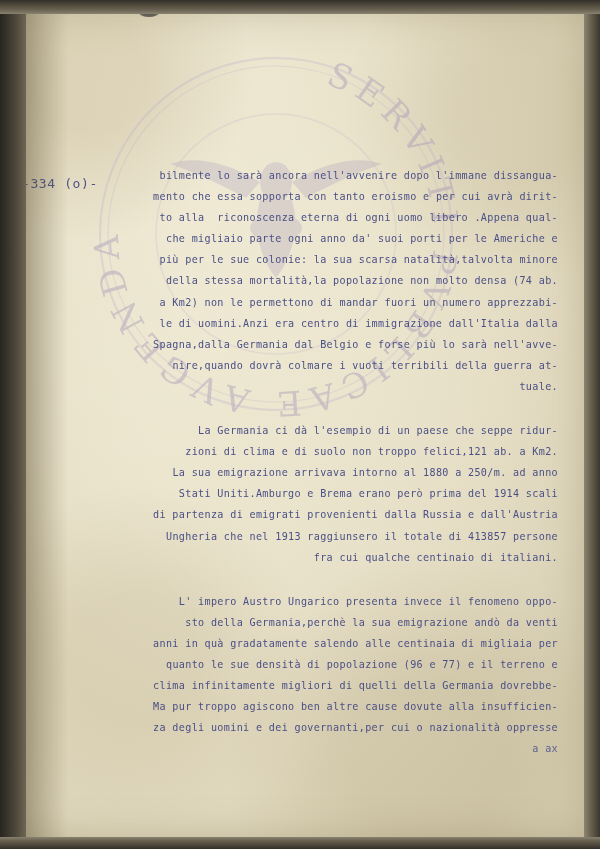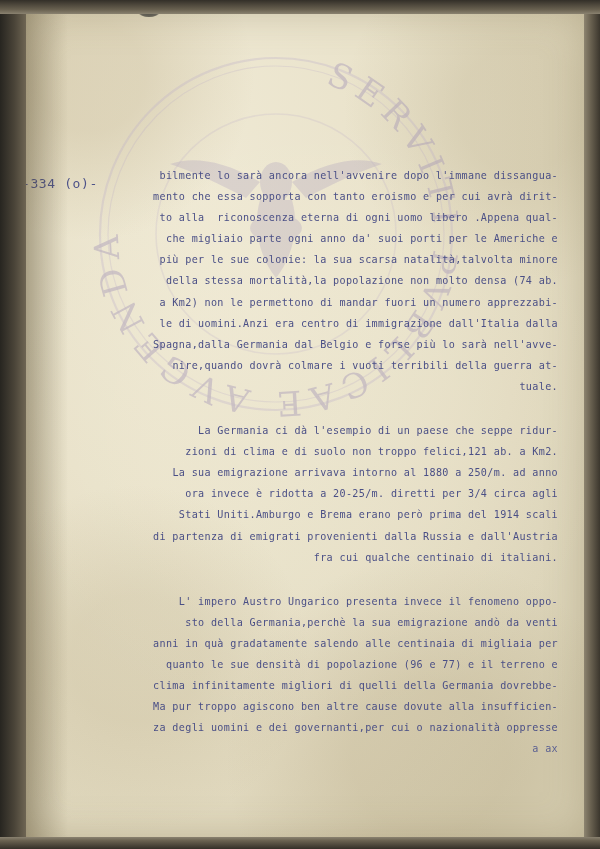--- a/index.html
+++ b/index.html
@@ -200,23 +200,23 @@
           <span class="line">le di uomini.Anzi era centro di immigrazione dall'Italia dalla</span>
           <span class="line">Spagna,dalla Germania dal Belgio e forse più lo sarà nell'avve-</span>
           <span class="line">nire,quando dovrà colmare i vuoti terribili della guerra at-</span>
           <span class="line">tuale.</span>
         </div>
 
         <div class="para">
           <span class="line indent">La Germania ci dà l'esempio di un paese che seppe ridur-</span>
           <span class="line">zioni di clima e di suolo non troppo felici,121 ab. a Km2.</span>
           <span class="line">La sua emigrazione arrivava intorno al 1880 a 250/m. ad anno</span>
-          <span class="line">ora invece è ridotta a 20-25/m. diretti per 3/4 circa agli</span>
           <span class="line">Stati Uniti.Amburgo e Brema erano però prima del 1914 scali</span>
           <span class="line">di partenza di emigrati provenienti dalla Russia e dall'Austria</span>
+          <span class="line">Ungheria che nel 1913 raggiunsero il totale di 413857 persone</span>
           <span class="line">fra cui qualche centinaio di italiani.</span>
         </div>
 
         <div class="para">
           <span class="line indent">L' impero Austro Ungarico presenta invece il fenomeno oppo-</span>
           <span class="line">sto della Germania,perchè la sua emigrazione andò da venti</span>
           <span class="line">anni in quà gradatamente salendo alle centinaia di migliaia per</span>
           <span class="line">quanto le sue densità di popolazione (96 e 77) e il terreno e</span>
           <span class="line">clima infinitamente migliori di quelli della Germania dovrebbe-</span>
           <span class="line">Ma pur troppo agiscono ben altre cause dovute alla insufficien-</span>

